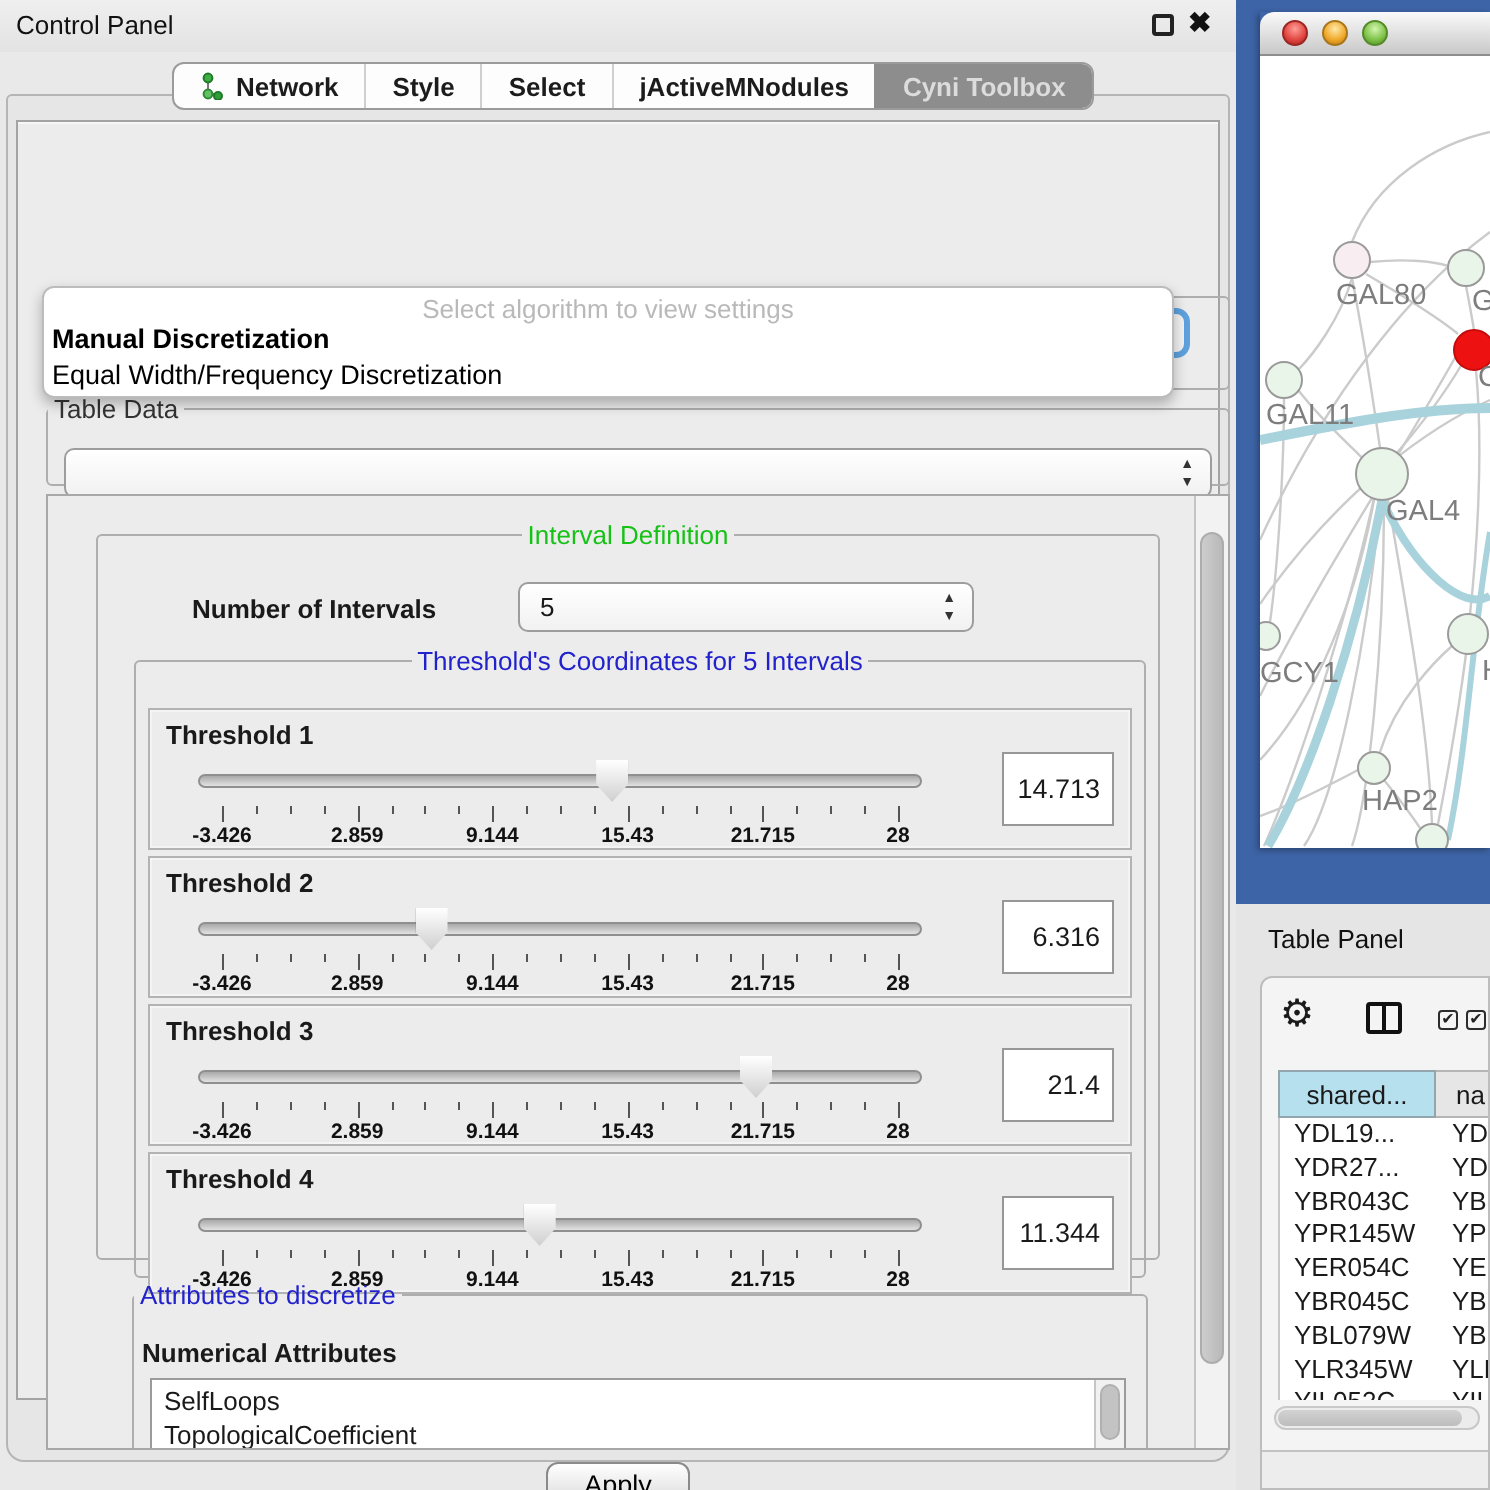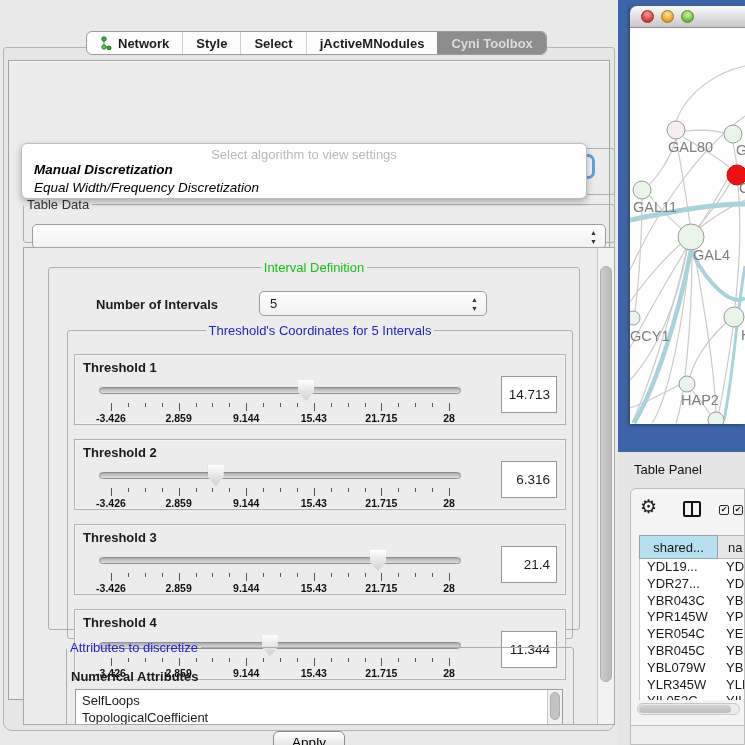--- a/index.html
+++ b/index.html
@@ -32,41 +32,41 @@
   fieldset{ position:absolute; border:1px solid #aeaeae; border-radius:3px; }
   legend{ font-size:13px; padding:0 3px; color:#333; }
   legend.green{ color:#16c216; }
   legend.blue{ color:#2222cc; }
   .algo-group{ left:14px; top:80px; width:592px; height:54px;}
   .algo-focus{ position:absolute; left:556px; top:93px; width:30px; height:25px;
      border:3px solid #5ea1dd; border-radius:7px; background:#f2f2f2; z-index:4;}
   .algo-popup{ position:absolute; left:12px; top:82px; width:566px; height:56px; background:#fff;
      border:1px solid #bcbcbc; border-radius:6px; box-shadow:0 3px 7px rgba(0,0,0,.28); z-index:10;}
   .popup-header{ text-align:center; color:#b9b9b9; font-size:13px; padding-top:3px; height:17px;}
-  .popup-option{ font-size:13.5px; line-height:18px; padding-left:12px; color:#000;font-style:italic;}
+  .popup-option{ font-size:13.5px; line-height:18px; padding-left:4px; color:#000;}
   .popup-option.bold{ font-weight:bold;}
   .td-group{ left:14px; top:136px; width:592px; height:46px;}
   .combo{ position:relative; height:25px; background:linear-gradient(#ffffff,#f1f1f1);
      border:1px solid #9d9d9d; border-radius:5px; display:flex; align-items:center; padding:0 22px 0 10px;}
   .combo .spin{ position:absolute; right:8px; top:3px; display:flex; flex-direction:column;
      font-size:7px; line-height:9px; color:#333;}
   .td-combo{ position:absolute; left:8px; right:8px; top:12px;}
   
   .scrollpane{ position:absolute; left:14px; top:186px; width:592px; height:478px;
      border:1px solid #a8a8a8; background:#ececec; overflow:hidden;}
   .vscroll{ position:absolute; right:0; top:0; bottom:0; width:17px; background:#f2f2f2;
      border-left:1px solid #c4c4c4;}
   .vscroll .thumb{ position:absolute; left:2px; right:2px; top:18px; height:416px;
      background:linear-gradient(90deg,#cdcdcd,#b9b9b9); border-radius:7px; border:1px solid #adadad;}
   .interval-group{ left:24px; top:12px; width:532px; height:370px;text-align:center;}
   .noi-label{ position:absolute; left:47px; top:22px; font-weight:bold;}
   .noi-combo{ position:absolute; left:210px; top:16px; width:228px;}
   .thr-group{ left:18px; top:48px; width:506px; height:316px;}
   .thr-stack{ position:absolute; left:6px; right:6px; top:16px; display:flex;
-     flex-direction:column; gap:14px;}
+     flex-direction:column; gap:3px;}
   .thr-panel{ position:relative; height:71px; border:1px solid #b3b3b3; background:#ececec;
      box-shadow:inset 0 0 0 1px #f4f4f4;}
   .thr-label{ position:absolute; left:8px; top:5px; font-weight:bold; font-size:13px;}
   .thr-row{ position:absolute; left:8px; right:8px; top:24px; height:44px;}
   .slider{ position:absolute; left:16px; width:362px; top:0; height:44px;}
   .track{ position:absolute; left:0; right:0; top:8px; height:7px; border-radius:4px;
      background:linear-gradient(#a9a9a9,#e2e2e2); border:1px solid #8f8f8f;}
   .slider-inner{ position:absolute; left:12px; right:12px; top:0; bottom:0;}
   .handle{ position:absolute; top:1px; width:16px; height:21px; margin-left:-8px;
      clip-path:polygon(0 0,100% 0,100% 58%,50% 100%,0 58%);
@@ -133,20 +133,25 @@
      background:linear-gradient(#d2d2d2,#bdbdbd); border-radius:5px;}
   .tp-footer{ position:absolute; left:0; top:236px; width:100%; height:21px;
      border-top:1px solid #c2c2c2; background:#ededed;}
 </style>
 </head>
 <body>
 
 <div class="stage">
 
   <section class="control-panel">
+    <header class="cp-titlebar">
+      <span class="cp-title">Control Panel</span>
+      <span class="float-btn"></span>
+      <span class="close-btn">✖</span>
+    </header>
 
     <div class="cp-frame"></div>
 
     <nav class="tabbar top-tabbar" id="topTabs">
         <span class="tab">
           <svg class="net-icon" viewBox="0 0 13 14">
             <line x1="4" y1="4" x2="4" y2="10" stroke="#7a7a7a"></line>
             <line x1="4" y1="10" x2="9" y2="12" stroke="#7a7a7a"></line>
             <circle cx="4" cy="3" r="2.2" fill="#3fae46" stroke="#1f7a27"></circle>
             <circle cx="4" cy="11" r="2.2" fill="#63c063" stroke="#2c8a34"></circle>

